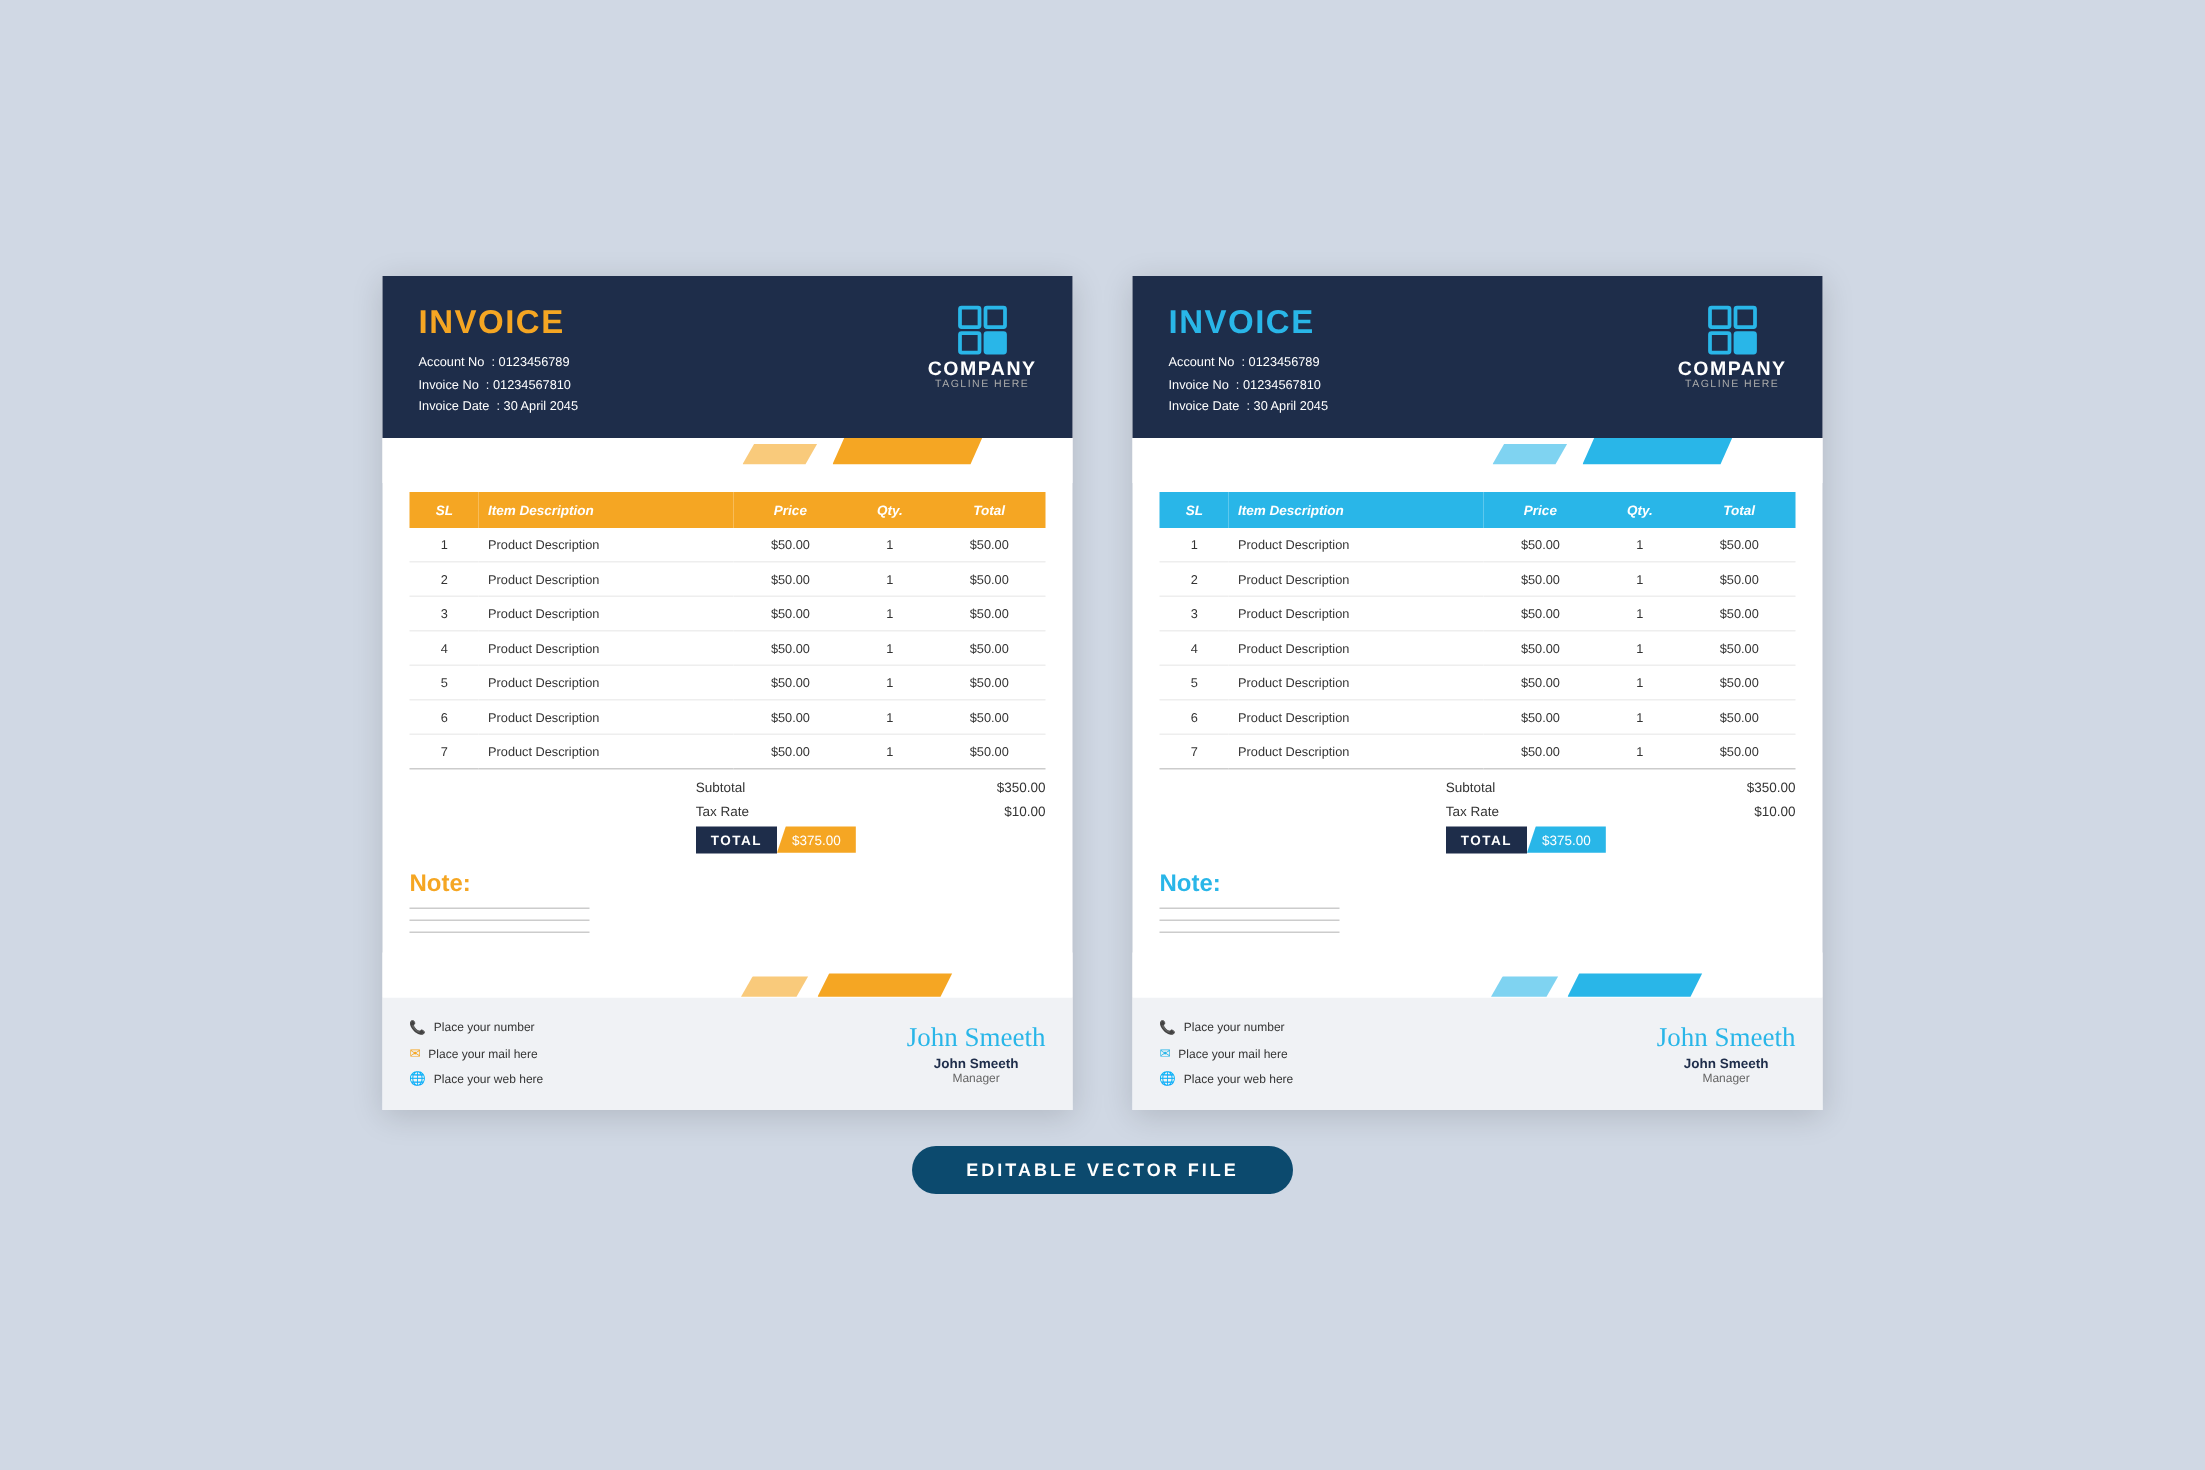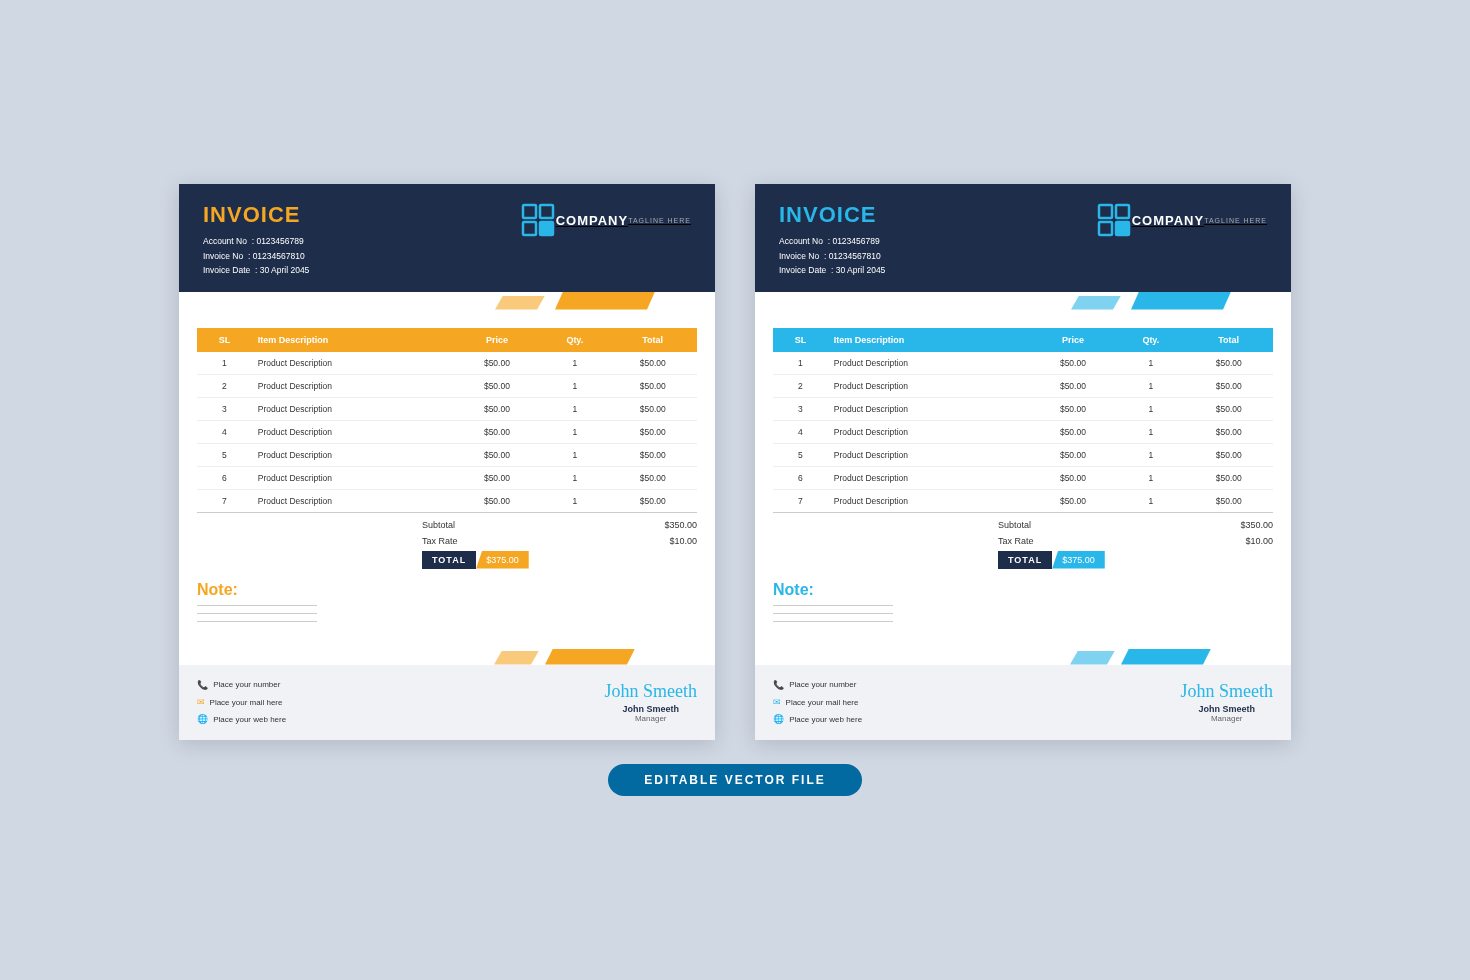--- a/index.html
+++ b/index.html
@@ -15,21 +15,21 @@
       overflow: hidden;
     }
     .invoices-container {
       display: flex;
       gap: 40px;
       align-items: flex-start;
       justify-content: center;
     }
     .invoice-card {
       background: #fff;
-      width: 536px;
+      width: 460px;
       box-shadow: 0 4px 20px rgba(0,0,0,0.15);
       position: relative;
     }
     
     .invoice-header {
       background: #1e2d4a;
       padding: 18px 24px 14px 24px;
       display: flex;
       justify-content: space-between;
       align-items: flex-start;
@@ -43,23 +43,22 @@
     .invoice-title.blue { color: #29b6e8; }
     .invoice-meta {
       margin-top: 6px;
       font-size: 8.5px;
       color: #ccc;
       line-height: 1.7;
     }
     .invoice-meta span { color: #fff; }
     .company-logo {
       display: flex;
-      flex-direction: row;
+      flex-direction: column;
       align-items: center;
-      text-decoration: underline;
     }
     .company-name {
       font-size: 13px;
       font-weight: 700;
       color: #fff;
       letter-spacing: 1px;
     }
     .company-tagline {
       font-size: 7px;
       color: #aaa;
@@ -102,20 +101,21 @@
       width: 100%;
       border-collapse: collapse;
       font-size: 9px;
     }
     .inv-table thead tr th {
       padding: 7px 6px;
       text-align: left;
       font-weight: 700;
       color: #fff;
       font-size: 9px;
+      font-style: italic;
     }
     .inv-table thead tr.orange-header { background: #f5a623; }
     .inv-table thead tr.blue-header { background: #29b6e8; }
     .inv-table tbody tr td {
       padding: 6px 6px;
       font-size: 8.5px;
       color: #333;
       border-bottom: 1px solid #eee;
     }
     .inv-table tbody tr:last-child td { border-bottom: 1px solid #ccc; }
@@ -245,21 +245,21 @@
       font-weight: 700;
       color: #1e2d4a;
     }
     .sig-title {
       font-size: 8px;
       color: #666;
     }
     
     .bottom-badge {
       margin-top: 24px;
-      background: #0369a1;
+      background: #0c4a6e;
       color: #fff;
       font-size: 12px;
       font-weight: 700;
       letter-spacing: 2px;
       padding: 9px 36px;
       border-radius: 30px;
       text-align: center;
     }
     .company-logo-svg rect { fill: none; stroke: #29b6e8; stroke-width: 2.5; }
   </style>

